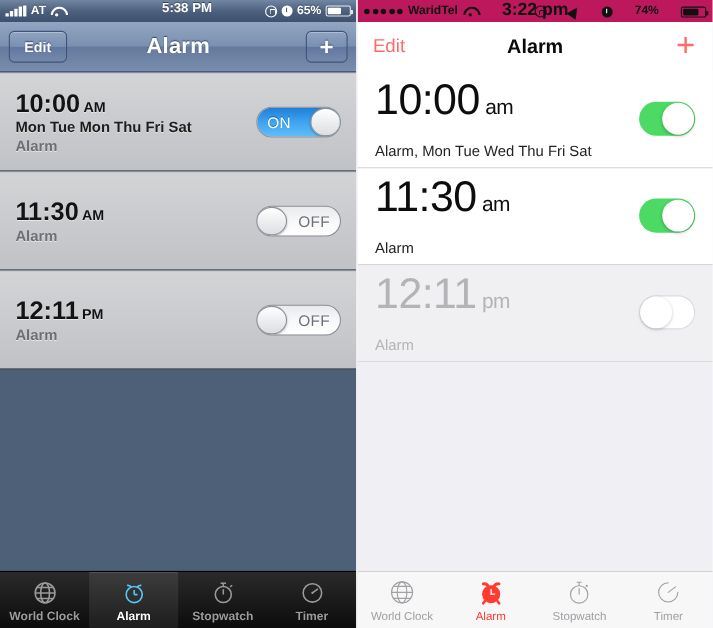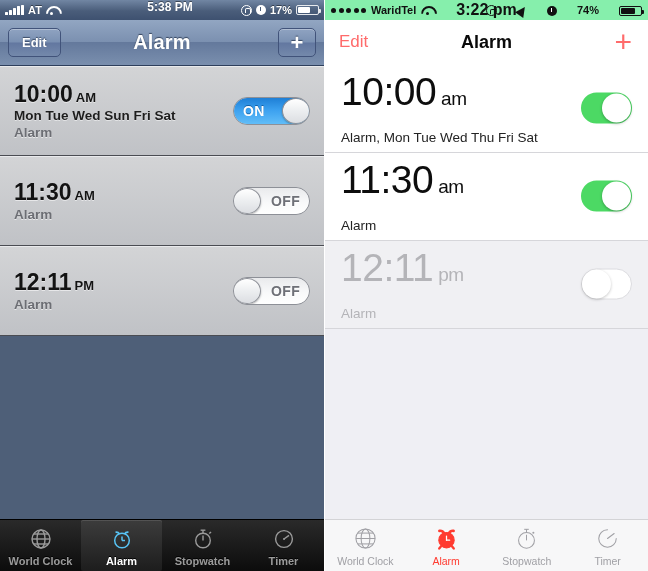--- a/index.html
+++ b/index.html
@@ -116,21 +116,21 @@
      text-shadow: 0 1px 0 rgba(255,255,255,.6); }
 
   .sw6 { position:absolute; right: 14px; top: 50%; transform: translateY(-50%);
     width: 77px; height: 28px; border-radius: 15px; position:absolute;
     border:1px solid #8d9097; overflow:hidden; }
   .sw6 .track { position:absolute; inset:0; display:flex; align-items:center; border-radius:14px;}
   .sw6.on .track { background: linear-gradient(to bottom, #1e7fd6 0%, #3ba0ef 45%, #61bdf8 100%);
     justify-content:flex-start; padding-left: 9px; }
   .sw6.off .track { background: linear-gradient(to bottom, #e9eaec 0%, #f8f9fa 55%, #ffffff 100%);
     justify-content:flex-end; padding-right: 9px; }
-  .sw6 .lbl { font-size: 14px; font-weight: bold; letter-spacing:.3px; }
+  .sw6 .lbl { font-size: 14px; font-weight: normal; letter-spacing:.3px; }
   .sw6.on .lbl { color:#fff; text-shadow: 0 -1px 0 rgba(0,60,120,.6); }
   .sw6.off .lbl { color:#6e7077; text-shadow: 0 1px 0 #fff; }
   .sw6 .knob { position:absolute; top:0; width: 28px; height: 26px; border-radius:50%;
     background: linear-gradient(to bottom,#ffffff 0%, #eceef0 50%, #dcdee2 100%);
     border:1px solid #8d9097; box-shadow: 0 1px 2px rgba(0,0,0,.3); }
   .sw6.on .knob { right: -1px; } .sw6.off .knob { left: -1px; }
 
   .ios6 .tabbar {
     position:absolute; bottom:0; left:0; width:100%; height: 52px;
     background: linear-gradient(to bottom, #2a2a2a 0%, #0c0c0c 100%);
@@ -141,21 +141,21 @@
     text-shadow: 0 -1px 0 #000; position:relative; }
   .ios6 .tab.active { color:#fff;
     background: linear-gradient(to bottom, #3c3c3c 0%, #1d1d1d 100%);
     box-shadow: inset 0 1px 0 rgba(255,255,255,.12); border-radius:2px; }
   .ios6 .tab.active .tabicon svg { stroke: #58c4f5; fill: none; }
 
   .tabicon { width: 28px; height: 28px; display:flex; align-items:center; justify-content:center; }
 
   
   .ios7 { background: #efeff4; border-left: 1px solid #c8c8cc; }
-  .ios7 .statusbar { height: 20px; width:100%; background:#86efac;
+  .ios7 .statusbar { height: 20px; width:100%; background:#be185d;
     display:flex; align-items:center; padding: 0 6px; color:#111; font-size:11px; position:relative; }
   .ios7 .sb-left { display:flex; align-items:center; gap:5px; }
   .ios7 .sb-center { position:absolute; left:0; right:0; text-align:center; font-size:16px; font-weight:bold; }
   .ios7 .sb-right { margin-left:auto; display:flex; align-items:flex-end; gap:20px; position:relative; z-index:2; font-weight:bold; font-size:11px;}
   .ios7 .carrier { font-size: 11px; font-weight: bold; }
 
   .ios7 .navbar { height: 44px; background: #ffffff; display:flex; align-items:center;
     justify-content:center; position:relative; }
   .ios7 .navtitle { font-size: 18px; font-weight: bold; color:#0a0a0a; }
   .ios7 .btn-edit { position:absolute; left: 14px; color:#ff6b6b; font-size: 17px; }
@@ -212,39 +212,39 @@
             <i></i>
             <i></i>
           </span>
         <span>AT</span>
         <span class="wifi"></span>
       </div>
       <div class="sb-center">5:38 PM</div>
       <div class="sb-right">
         <span class="lockico"></span>
         <span class="alarmico"></span>
-        <span>17%</span>
+        <span>65%</span>
         <span class="batt">
             <i style="width:65%"></i>
           </span>
       </div>
     </div>
 
     <div class="navbar">
       <div class="btn-edit">Edit</div>
       <div class="navtitle">Alarm</div>
       <div class="btn-plus">+</div>
     </div>
 
     <div class="list">
 
       <div class="row">
         <div class="row-texts">
           <div class="rtime"><span>10:00</span><span class="mer">AM</span></div>
-          <div class="rdays">Mon Tue Wed Sun Fri Sat</div>
+          <div class="rdays">Mon Tue Mon Thu Fri Sat</div>
           <div class="rlabel">Alarm</div>
         </div>
         <div class="sw6 on">
           <div class="track">
               <span class="lbl">ON</span>
             </div>
           <div class="knob"></div>
         </div>
       </div>
 

